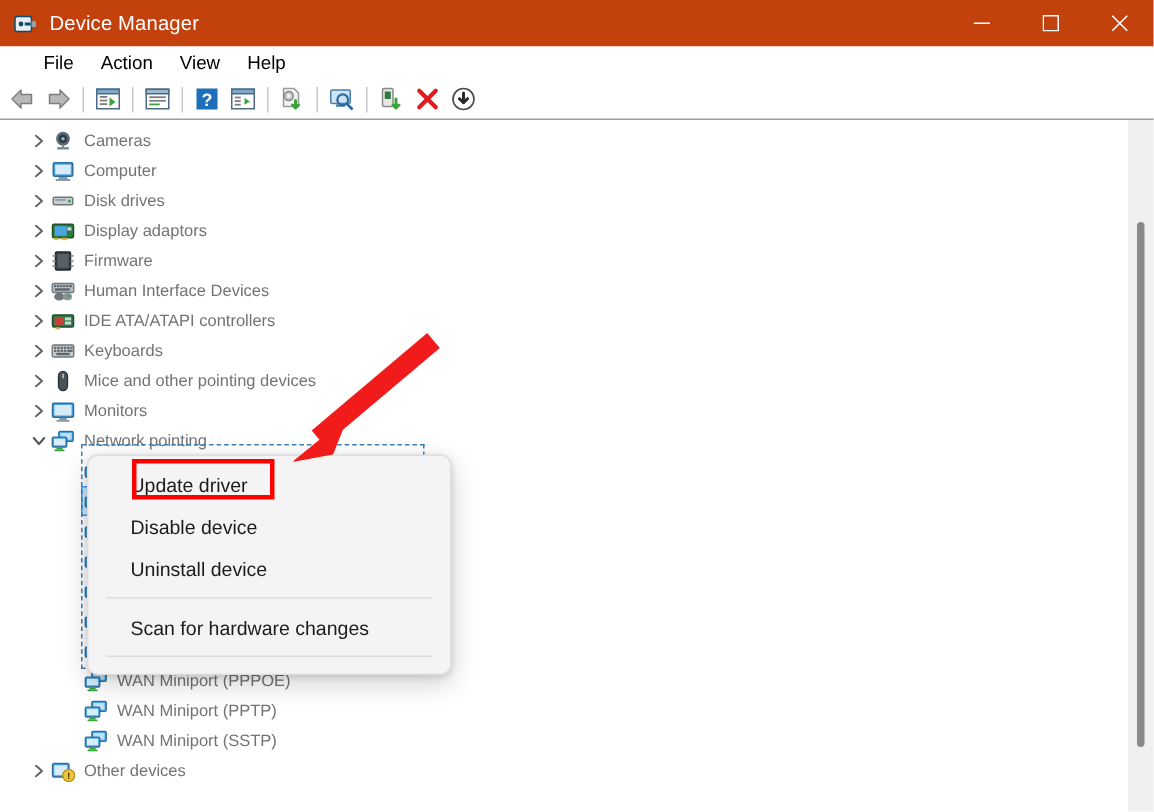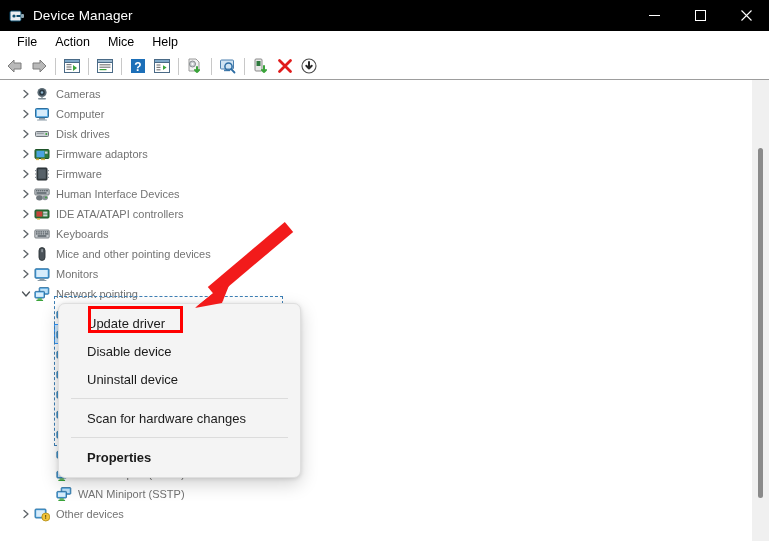--- a/index.html
+++ b/index.html
@@ -7,21 +7,21 @@
     width: 769px; height: 541px;
     overflow: hidden;
     font-family: "Liberation Sans", sans-serif;
     background: #ffffff;
   }
 
   
   .titlebar {
     position: absolute; top: 0; left: 0;
     width: 769px; height: 31px;
-    background: #000000;
+    background: #c2410c;
     display: flex; align-items: center;
   }
   .title-icon {
     width: 16px; height: 16px;
     margin-left: 9px; margin-right: 8px;
     position: relative; flex: 0 0 auto;
   }
   .title-text {
     color: #ffffff;
     font-size: 13.5px;
@@ -38,21 +38,21 @@
     color: #ffffff;
   }
   .win-btn svg { display: block; }
 
   
   .menubar {
     position: absolute; top: 31px; left: 0;
     width: 769px; height: 22px;
     background: #ffffff;
     display: flex; align-items: center;
-    padding-left: 8px;
+    padding-left: 20px;
   }
   .menubar-item {
     font-size: 12.5px;
     color: #000000;
     padding: 2px 9px;
     white-space: nowrap;
   }
 
   
   .toolbar {
@@ -225,21 +225,21 @@
       <svg width="11" height="11" viewBox="0 0 11 11">
           <path d="M0.5 0.5 L10.5 10.5 M10.5 0.5 L0.5 10.5" stroke="#ffffff" stroke-width="1.1" fill="none"></path>
         </svg>
     </div>
   </div>
 </div>
 
 <div class="menubar">
   <span class="menubar-item">File</span>
   <span class="menubar-item">Action</span>
-  <span class="menubar-item">Mice</span>
+  <span class="menubar-item">View</span>
   <span class="menubar-item">Help</span>
 </div>
 
 <div class="toolbar">
   <div class="tb-btn">
     <svg width="18" height="18" viewBox="0 0 18 18">
       <path d="M8 3 L2 9 L8 15 L8 12 L15 12 L15 6 L8 6 Z" fill="#b9b9b9" stroke="#7d7d7d" stroke-width="1" stroke-linejoin="round"></path>
     </svg>
   </div>
   <div class="tb-btn">
@@ -375,21 +375,21 @@
             <path d="M3 1.5 L7 5 L3 8.5" fill="none" stroke="#5d6367" stroke-width="1.3" stroke-linecap="round" stroke-linejoin="round"></path>
           </svg>
         </span>
         <span class="row-icon"><svg width="16" height="16" viewBox="0 0 16 16">
             <rect x="1" y="3.5" width="14" height="9" rx="1" fill="#2f7a3f" stroke="#1d5228" stroke-width="1"></rect>
             <rect x="2.5" y="4.8" width="8" height="6.4" fill="#4aa3e0"></rect>
             <rect x="11" y="5.5" width="2.6" height="2.2" fill="#cfd6db"></rect>
             <rect x="2" y="12.5" width="3" height="1.6" fill="#d8b84a"></rect>
             <rect x="7" y="12.5" width="4" height="1.6" fill="#d8b84a"></rect>
           </svg></span>
-        <span class="row-label">Firmware adaptors</span>
+        <span class="row-label">Display adaptors</span>
       </div>
       <div class="row depth0">
         <span class="chev">
           <svg width="10" height="10" viewBox="0 0 10 10">
             <path d="M3 1.5 L7 5 L3 8.5" fill="none" stroke="#5d6367" stroke-width="1.3" stroke-linecap="round" stroke-linejoin="round"></path>
           </svg>
         </span>
         <span class="row-icon"><svg width="16" height="16" viewBox="0 0 16 16">
             <rect x="3" y="2" width="10" height="12" rx="0.8" fill="#3c4449" stroke="#21282c" stroke-width="1"></rect>
             <rect x="4.3" y="3.4" width="7.4" height="9.2" fill="#566169"></rect>
@@ -644,23 +644,20 @@
       <span>Disable device</span>
     </div>
     <div class="ctx-item">
       <span>Uninstall device</span>
     </div>
     <div class="ctx-sep"></div>
     <div class="ctx-item">
       <span>Scan for hardware changes</span>
     </div>
     <div class="ctx-sep"></div>
-    <div class="ctx-item bold">
-      <span>Properties</span>
-    </div>
   </div>
 
 <div class="ann-box"></div>
 <svg class="ann-arrow" viewBox="0 0 769 541">
   <path d="M289 227 L212 292" stroke="#f21b1b" stroke-width="13" stroke-linecap="butt" fill="none"></path>
   <path d="M196 307 L228 281 L214 299 L224 300 Z" fill="#f21b1b"></path>
   <path d="M195 308 L232 278 L222 303 Z" fill="#f21b1b"></path>
 </svg>
 
 </body></html>

